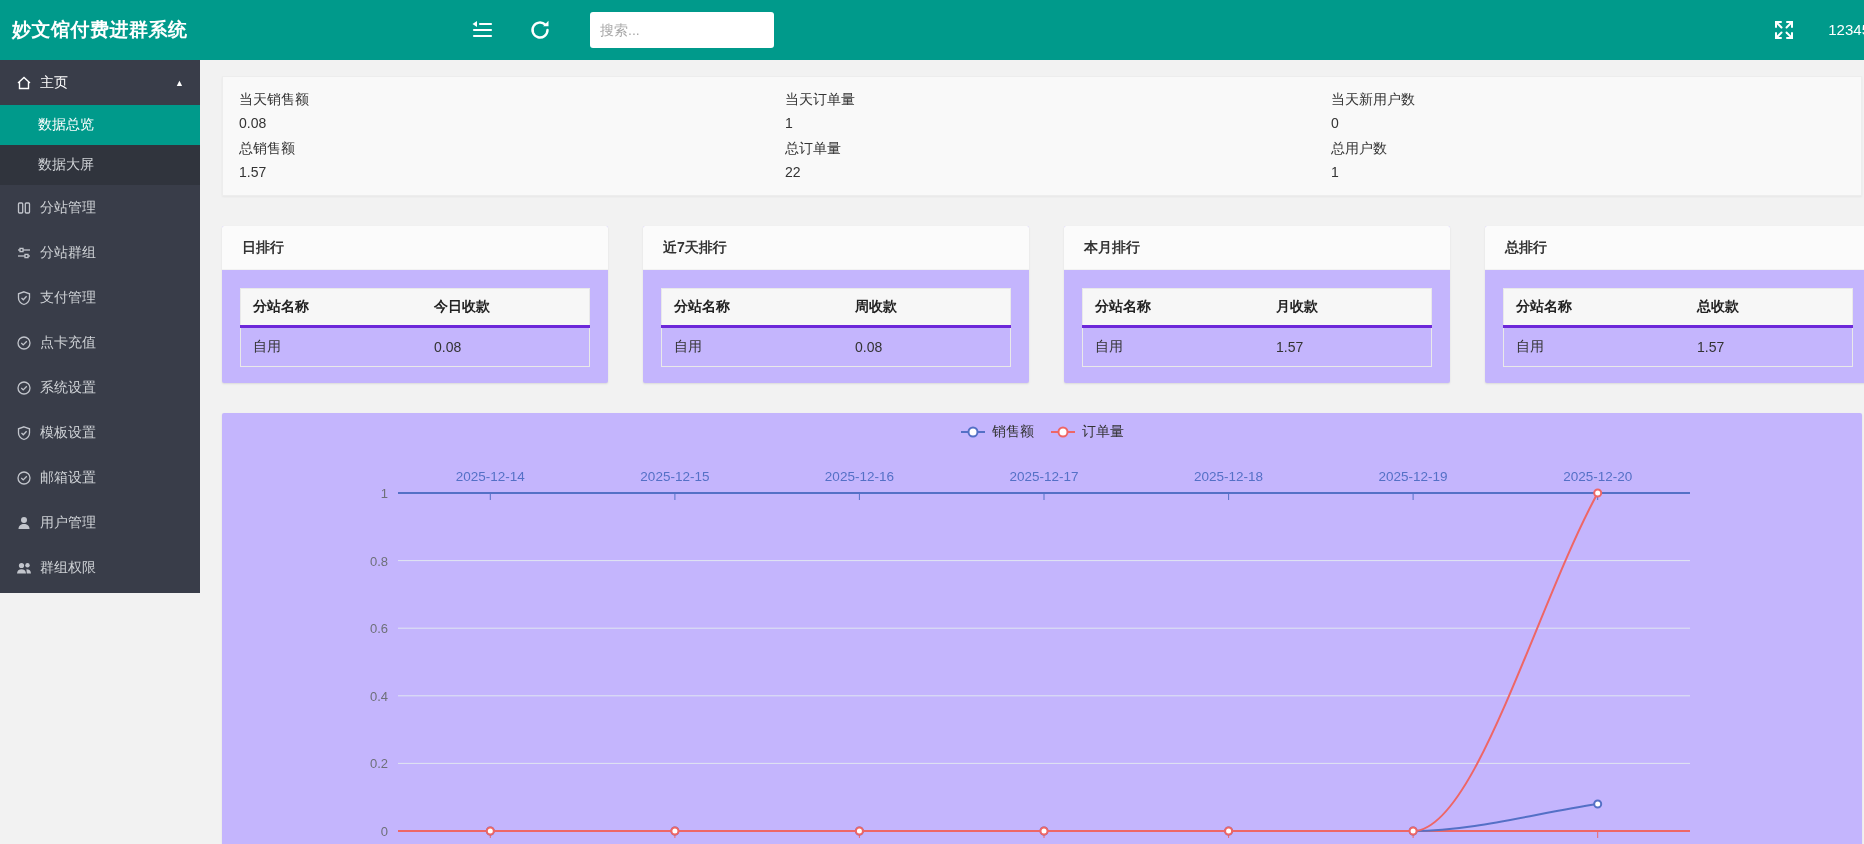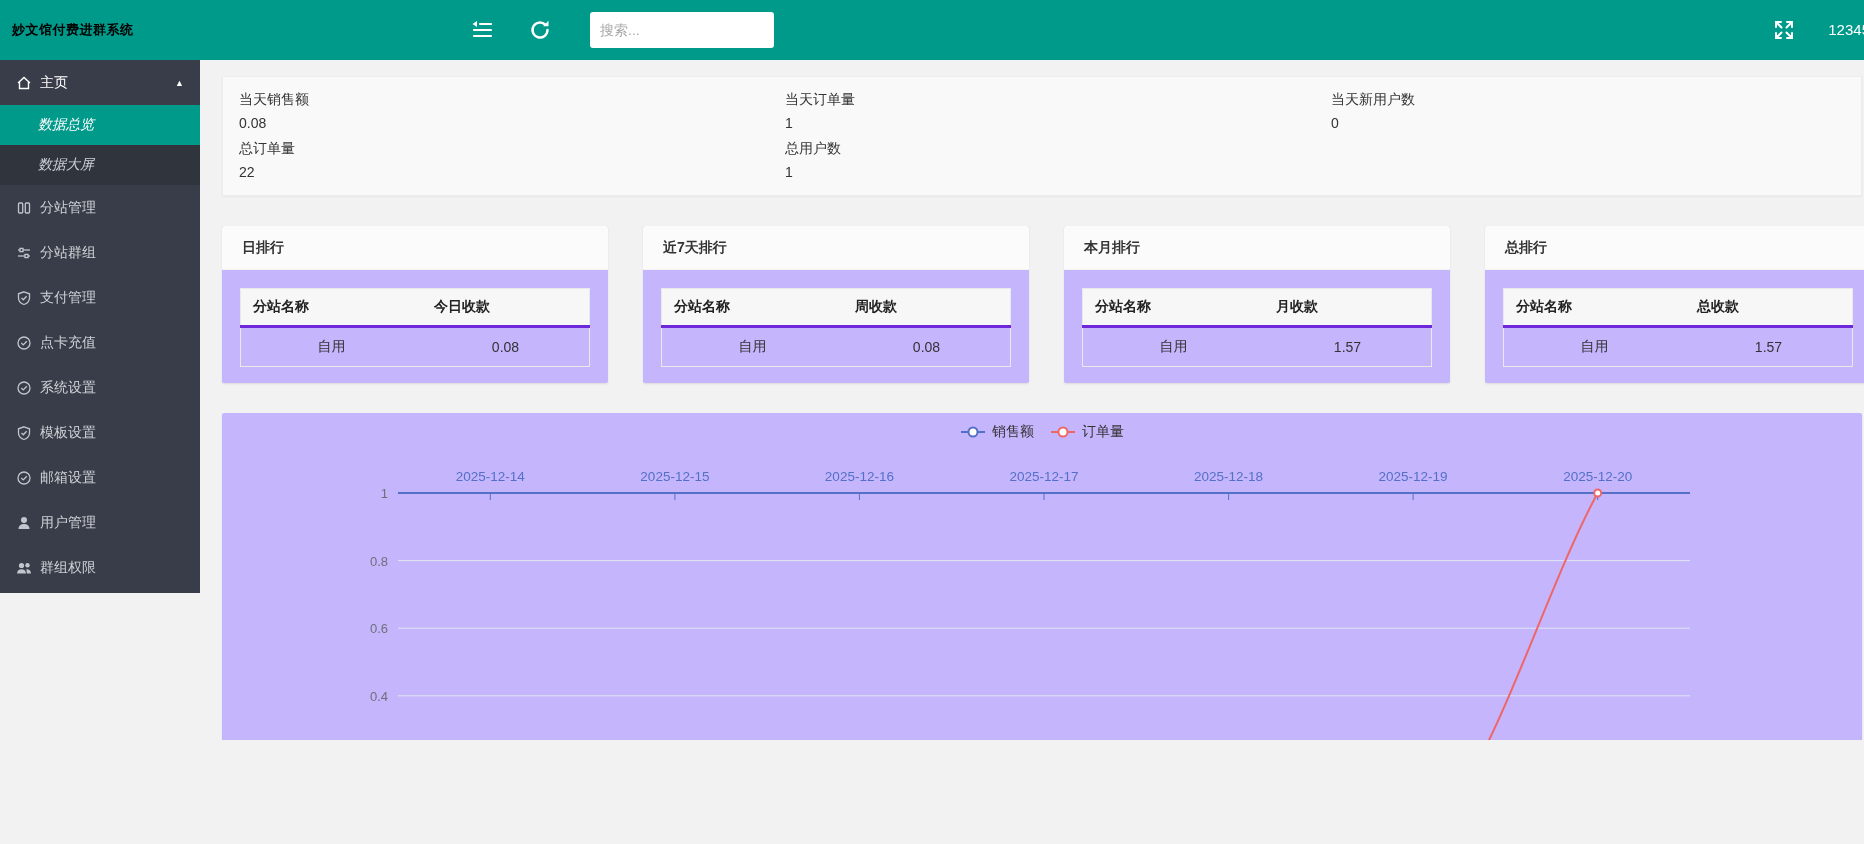--- a/index.html
+++ b/index.html
@@ -1,56 +1,56 @@
 <!DOCTYPE html>
 <html><head>
 <meta charset="utf-8">
 <style>
   * { margin:0; padding:0; box-sizing:border-box; }
   html,body { width:1864px; height:844px; overflow:hidden; }
   body { position:relative; background:#f2f2f2; font-family:"Liberation Sans", sans-serif; font-size:14px; color:#333; }
 
   
   .header { position:absolute; left:0; top:0; width:1864px; height:60px; background:#009a8b; }
-  .app-title { position:absolute; left:12px; top:0; height:60px; line-height:60px; color:#000000; font-size:13px; font-weight:bold; letter-spacing:.5px; }
+  .app-title { position:absolute; left:12px; top:0; height:60px; line-height:60px; color:#ffffff; font-size:19px; font-weight:bold; letter-spacing:.5px; }
   .hicon { position:absolute; top:18px; width:24px; height:24px; cursor:pointer; color:#fff; }
   .hicon svg { width:24px; height:24px; display:block; }
   .icon-collapse { left:470px; }
   .icon-refresh { left:528px; }
   .icon-full { left:1772px; }
   .search-box { position:absolute; left:566px; top:12px; width:184px; height:36px; background:#fff; border:none; border-radius:3px; padding:0 10px; font-size:14px; color:#333; outline:none; font-family:"Liberation Sans", sans-serif;margin-left:24px; }
   .search-box::placeholder { color:#a8a8a8; }
   .user-id { position:absolute; right:-6px; top:0; height:60px; line-height:60px; color:#fff; font-size:15px; }
 
   
   .sidebar { position:absolute; left:0; top:60px; width:200px; height:533px; background:#393d49; }
   .menu-item { height:45px; display:flex; align-items:center; padding-left:16px; color:#cfd2d6; cursor:pointer; position:relative;text-align:center; }
   .menu-item .mi { width:16px; height:16px; margin-right:8px; flex:0 0 16px; }
   .menu-item .mi svg { width:16px; height:16px; display:block; }
   .menu-item.parent { color:#ffffff; }
   .nav-arrow { position:absolute; right:16px; font-size:9px; color:#fff; }
   .submenu { background:#30343d; }
-  .submenu .menu-item { height:40px; padding-left:38px;font-style:italic; }
+  .submenu .menu-item { height:40px; padding-left:38px; }
   .submenu .menu-item.active { background:#009a8b; color:#fff; }
 
   
-  .content { position:absolute; left:200px; top:60px; width:1664px; height:680px; overflow:hidden; }
+  .content { position:absolute; left:200px; top:60px; width:1664px; height:784px; overflow:hidden; }
 
   .stats-card { position:absolute; left:22px; top:16px; width:1640px; height:120px; background:#f9f9f9; border:1px solid #ededed; box-shadow:0 1px 2px rgba(0,0,0,.05); display:grid; grid-template-columns:1fr 1fr 1fr; grid-auto-rows:1fr; padding:10px 0; }
   .stat-cell { padding:4px 16px; }
   .stat-label { color:#333; margin-bottom:6px; }
   .stat-value { color:#333; }
 
   .card { position:absolute; background:#c4b5fd; border-radius:2px; box-shadow:0 1px 2px 0 rgba(0,0,0,.1); }
   .rank-card { top:166px; width:386px; height:157px; }
   .card-head { height:44px; line-height:43px; padding:0 20px; border-bottom:1px solid #f2f2f2; background:#fbfbfb; font-weight:bold; color:#333; border-radius:2px 2px 0 0; }
   .card-body { padding:18px; }
   table.rank { width:100%; border-collapse:collapse; border:1px solid #e9e9e9; }
   table.rank th { background:#f7f7f7; text-align:left; font-weight:bold; color:#222; padding:9px 12px; border-bottom:3px solid #6d28d9; }
-  table.rank td { padding:10px 12px; color:#333;text-align:center; }
+  table.rank td { padding:10px 12px; color:#333; }
   table.rank th:first-child, table.rank td:first-child { width:52%; }
 
   .chart-card { left:22px; top:353px; width:1640px; height:520px; overflow:hidden; }
   .legend { position:absolute; left:0; right:0; top:10px; display:flex; justify-content:center; gap:16px; z-index:2; }
   .legend-item { display:flex; align-items:center; gap:6px; cursor:pointer; color:#333; }
   .legend-item svg { display:block; }
   #chart-svg { position:absolute; left:0; top:0; }
 </style>
 </head>
 <body>
@@ -219,20 +219,24 @@
       <div class="stat-label">当天销售额</div>
       <div class="stat-value">0.08</div>
     </div>
     <div class="stat-cell">
       <div class="stat-label">当天订单量</div>
       <div class="stat-value">1</div>
     </div>
     <div class="stat-cell">
       <div class="stat-label">当天新用户数</div>
       <div class="stat-value">0</div>
+    </div>
+    <div class="stat-cell">
+      <div class="stat-label">总销售额</div>
+      <div class="stat-value">1.57</div>
     </div>
     <div class="stat-cell">
       <div class="stat-label">总订单量</div>
       <div class="stat-value">22</div>
     </div>
     <div class="stat-cell">
       <div class="stat-label">总用户数</div>
       <div class="stat-value">1</div>
     </div>
   </div>

